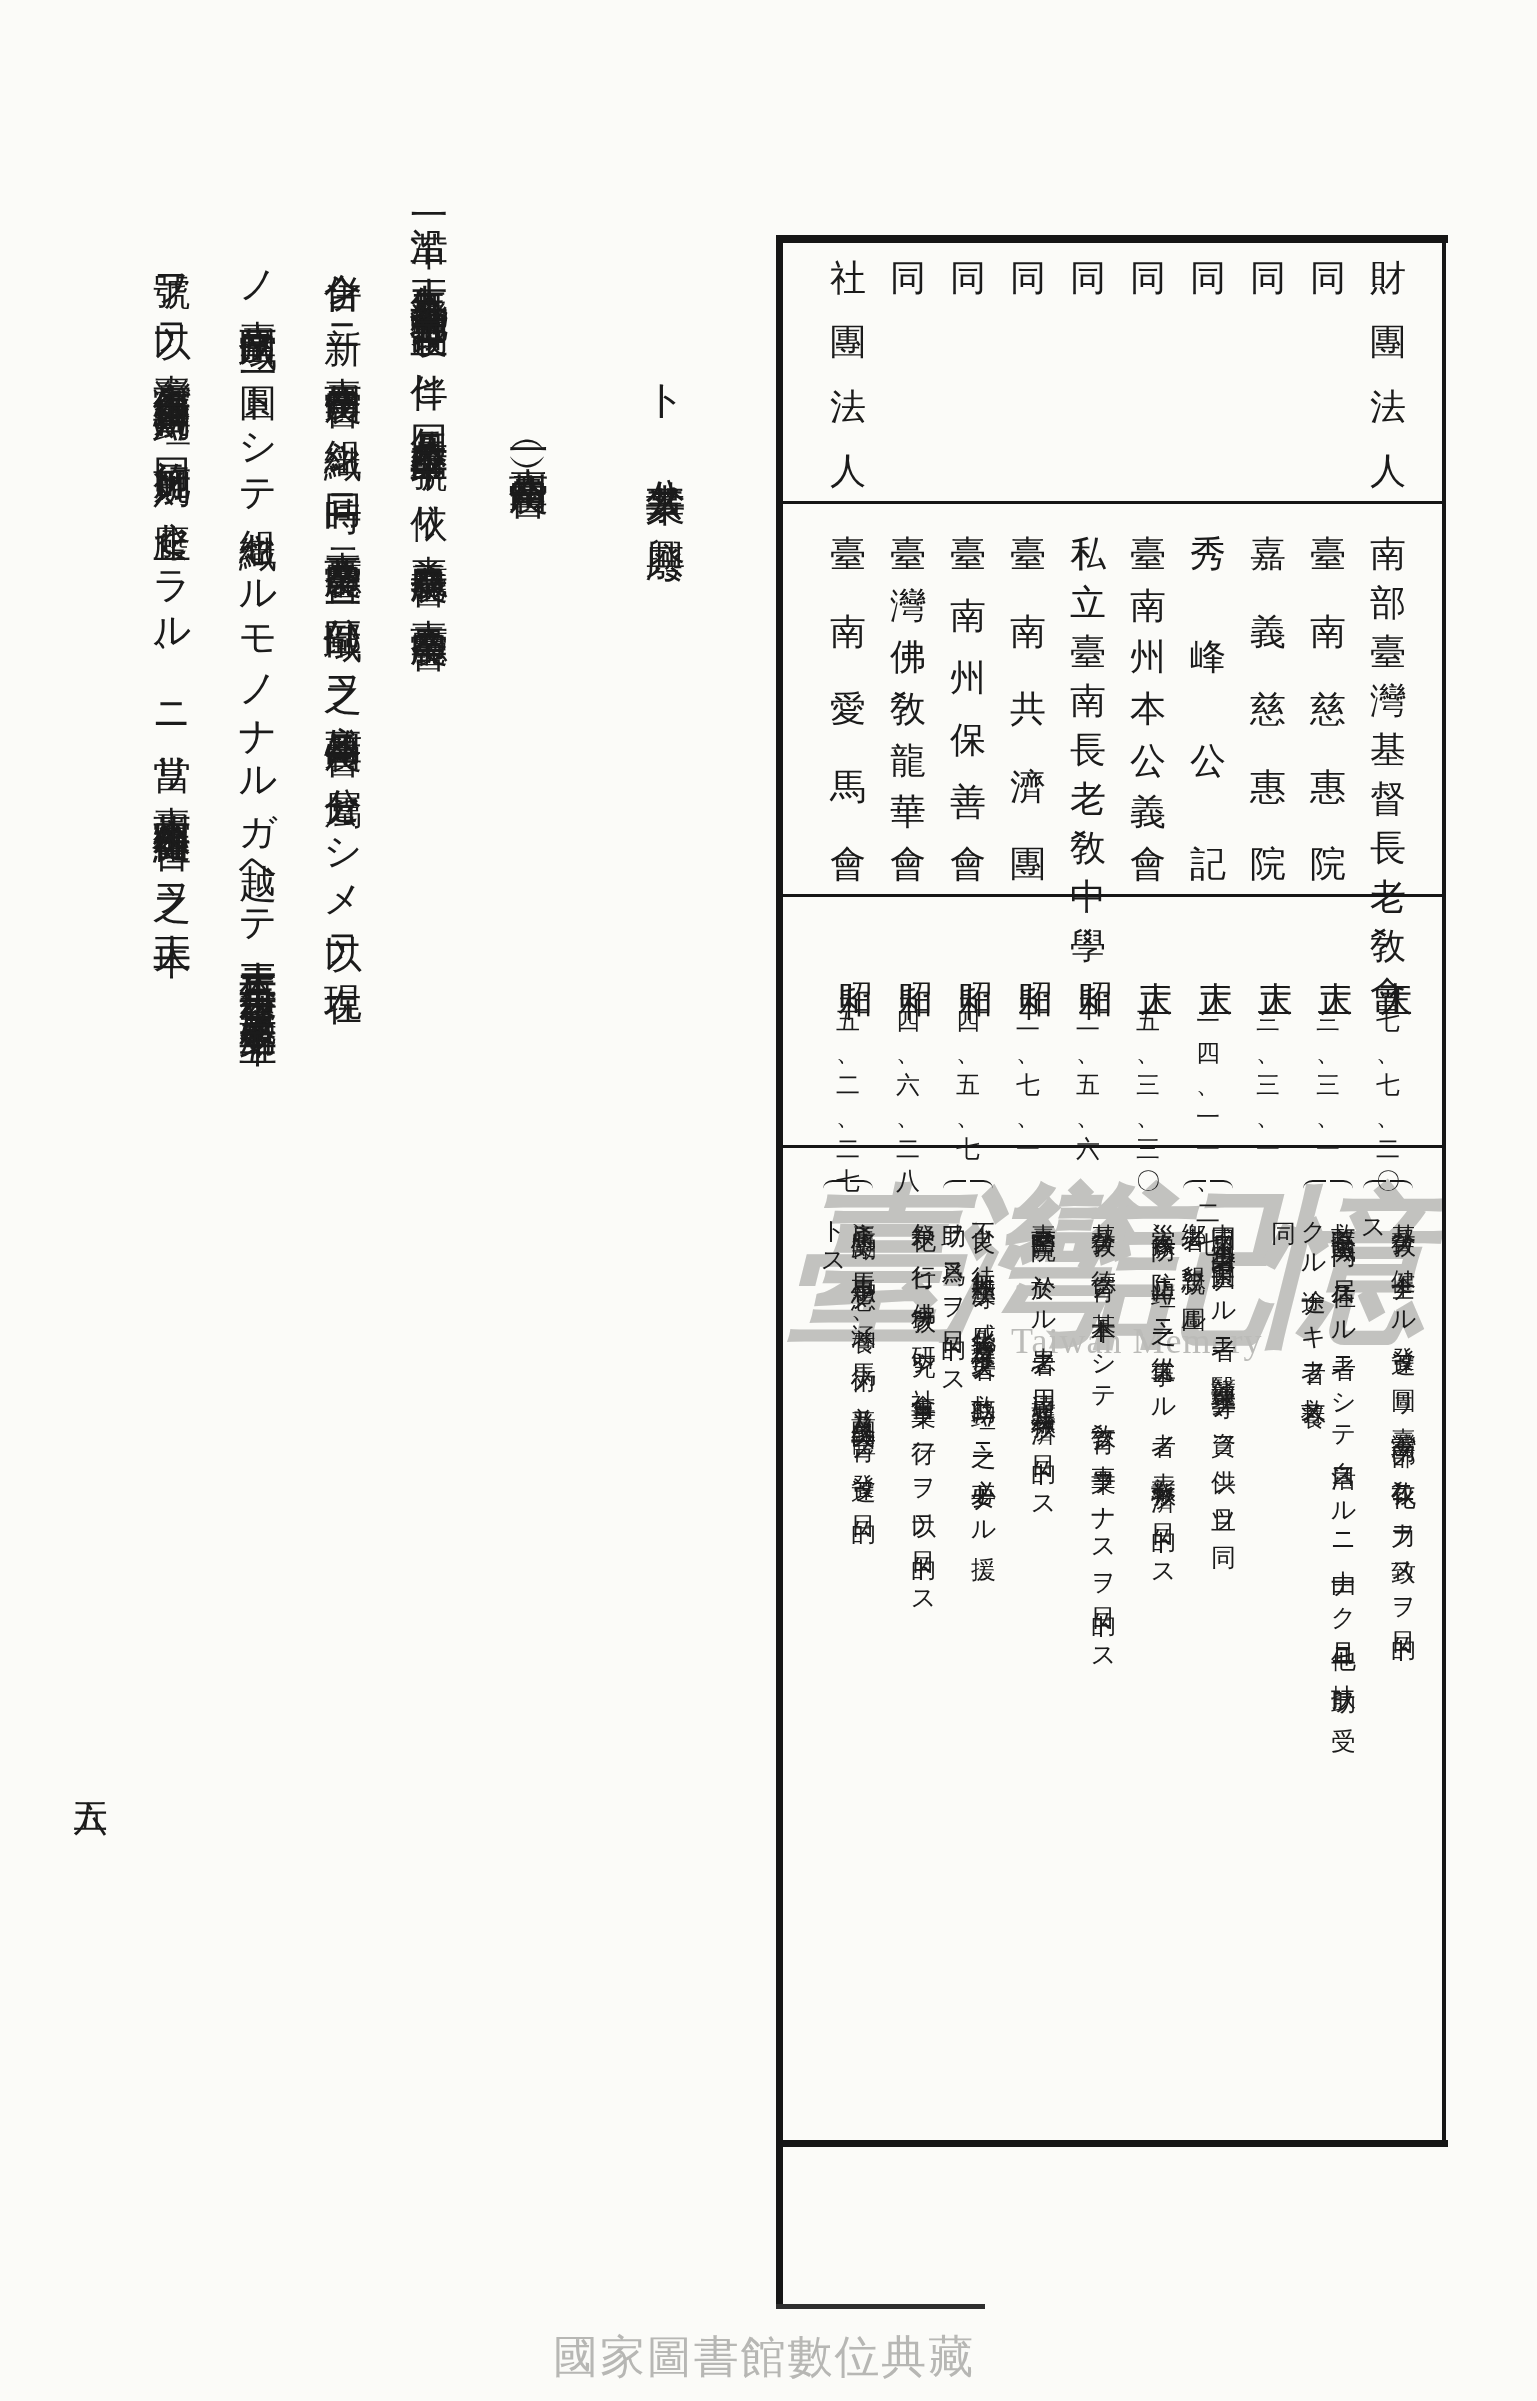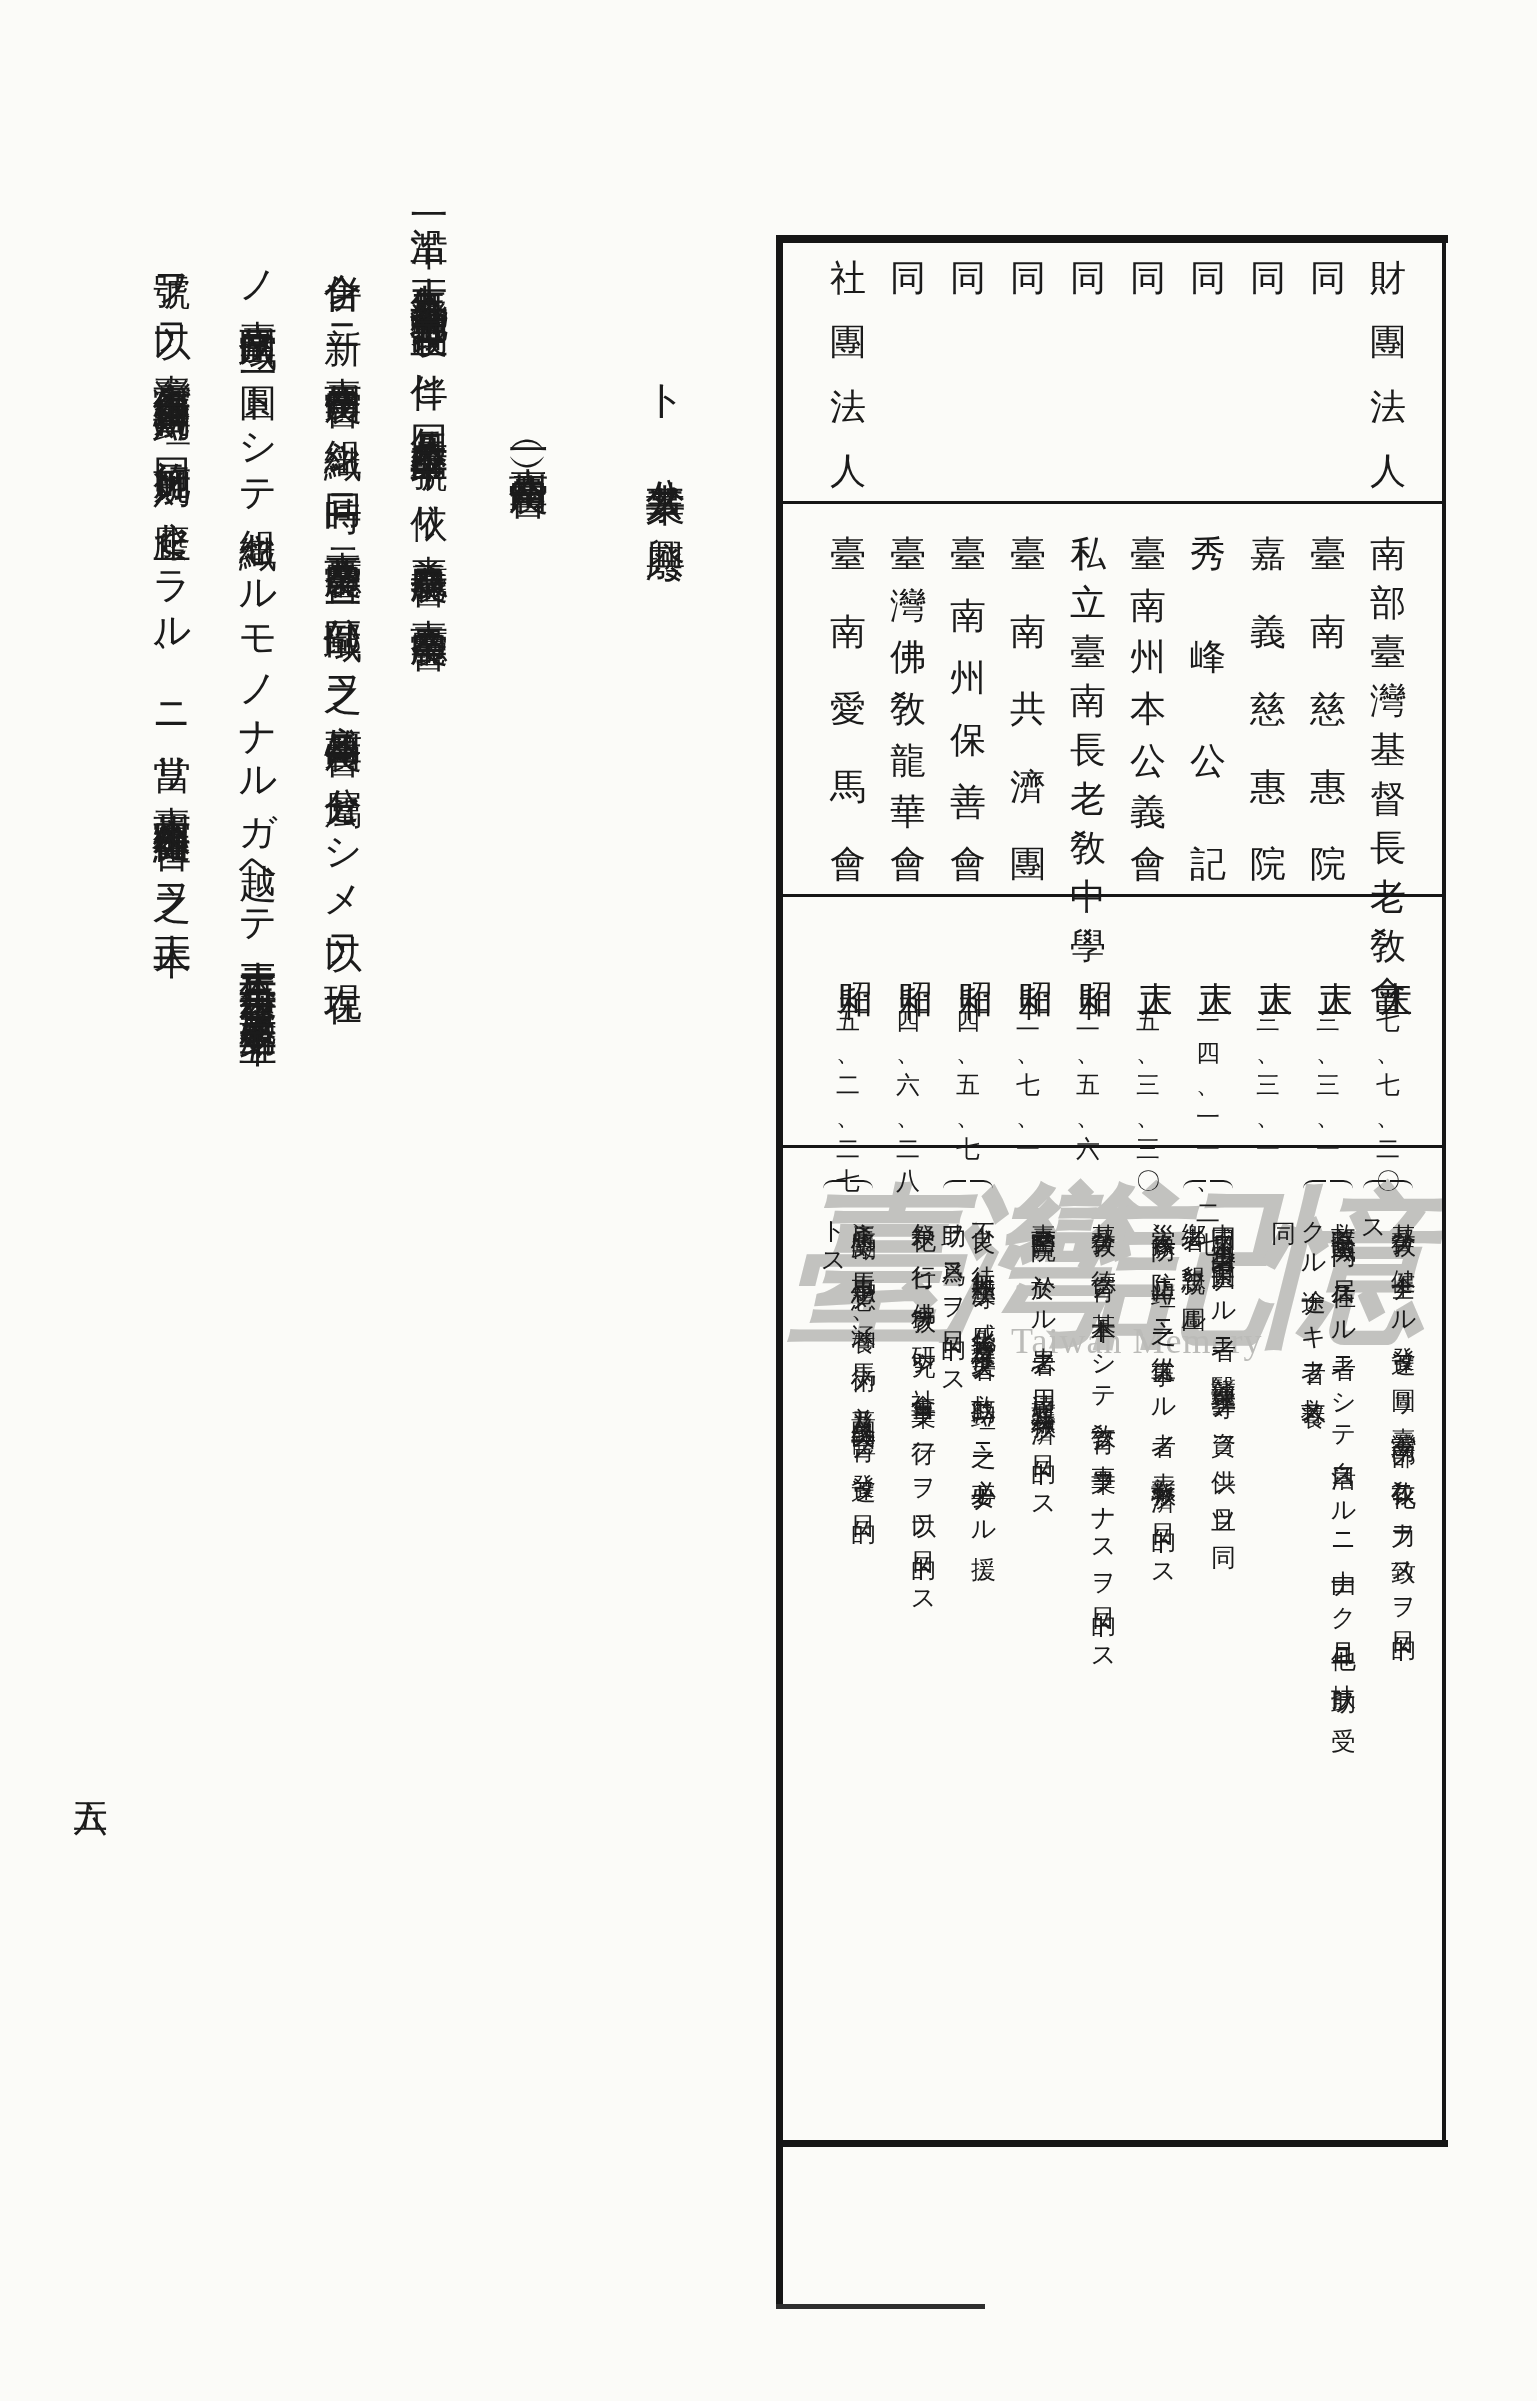--- a/index.html
+++ b/index.html
@@ -78,20 +78,21 @@
   .b4{left:146px; top:243px;}
   .page-num{left:67px; top:1773px; font-size:34px; letter-spacing:2.9px;}
 </style>
 </head>
 <body>
 
 <div class="page">
 
   <div class="wm-center">臺灣記憶</div>
   <div class="wm-caption">Taiwan Memory</div>
+  <div class="wm-bottom">國家圖書館數位典藏</div>
 
   <div class="ink sep-line"></div>
   <div class="ink t-top"></div>
   <div class="ink t-r1"></div>
   <div class="ink t-r2"></div>
   <div class="ink t-r3"></div>
   <div class="ink t-bottom"></div>
   <div class="ink t-right"></div>
   <div class="ink frame-foot"></div>
 

